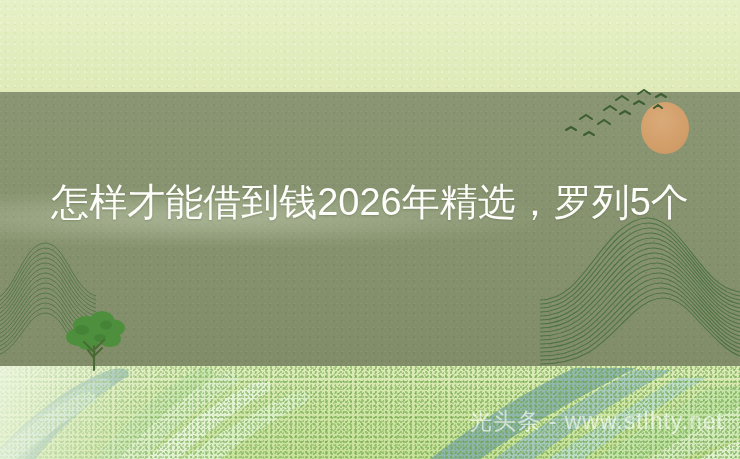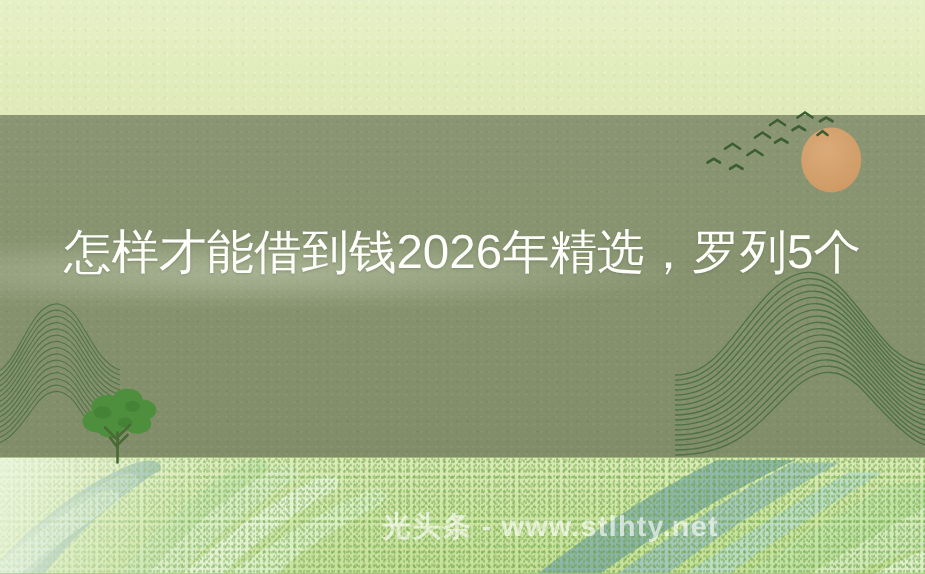--- a/index.html
+++ b/index.html
@@ -4,21 +4,21 @@
 <title>Article Cover Image</title>
 <style>
   html,body{margin:0;padding:0;background:#ffffff;}
   body{font-family:"Liberation Sans","DejaVu Sans",sans-serif;}
 
   .canvas{
     position:relative;
     width:740px;
     height:459px;
     overflow:hidden;
-    background:#4d7c0f;
+    background:#6d28d9;
   }
 
   
   .sky-band{
     position:absolute;left:0;top:0;width:740px;height:92px;
     background:linear-gradient(180deg,#e6f0c6 0%,#e2edbe 55%,#dfeab8 100%);
   }
   .sky-band:after{
     content:"";position:absolute;inset:0;
     background-image:
@@ -101,26 +101,25 @@
     font-size:38px;
     line-height:49px;
     font-weight:400;
     letter-spacing:0px;
     white-space:nowrap;
     text-shadow:0 1px 2px rgba(60,72,48,.28);
   }
 
   
   .watermark{
-    position:absolute;left:0;top:406px;width:591px;
+    position:absolute;left:0;top:406px;width:740px;
     text-align:right;
     padding-right:16px;
     box-sizing:border-box;
     z-index:10;
-    font-weight:bold;
   }
   .watermark span{
     color:rgba(255,255,255,.62);
     font-family:"Liberation Sans","DejaVu Sans",sans-serif;
     font-size:23px;
     letter-spacing:1px;
     white-space:nowrap;
   }
 </style>
 </head>

